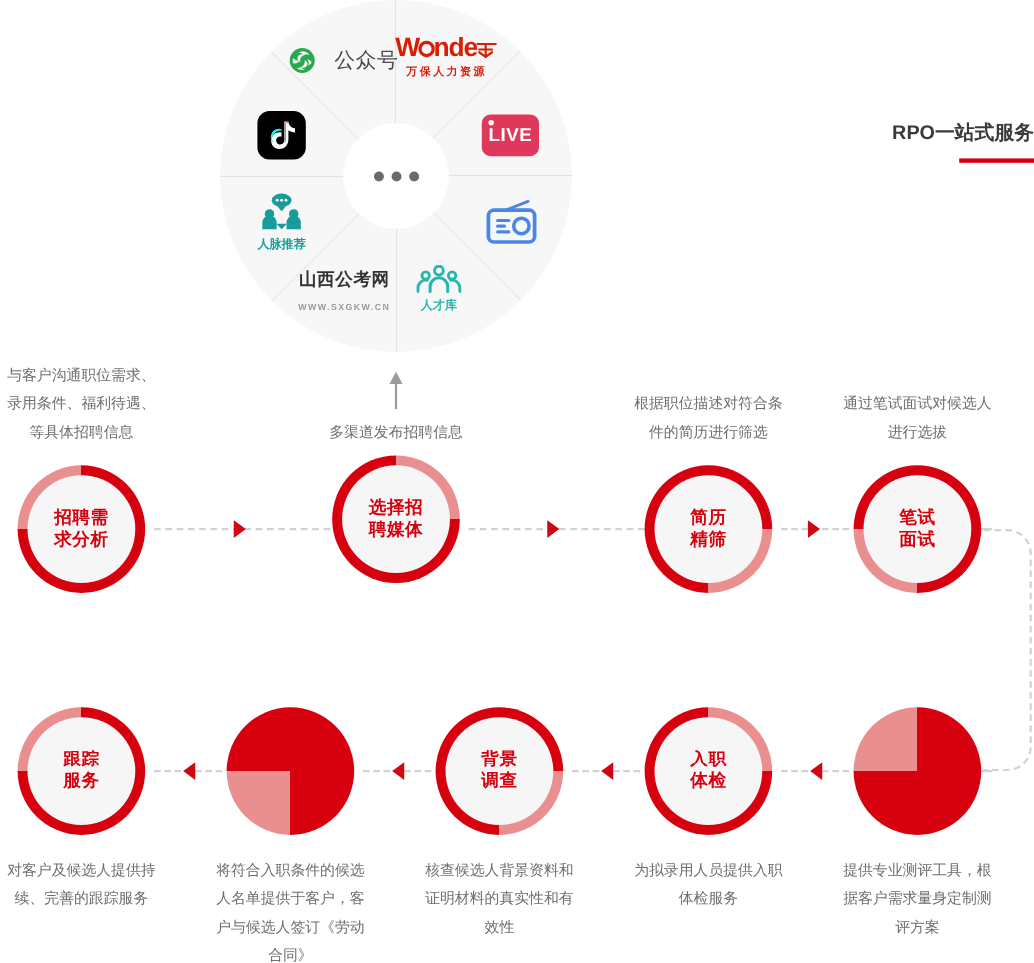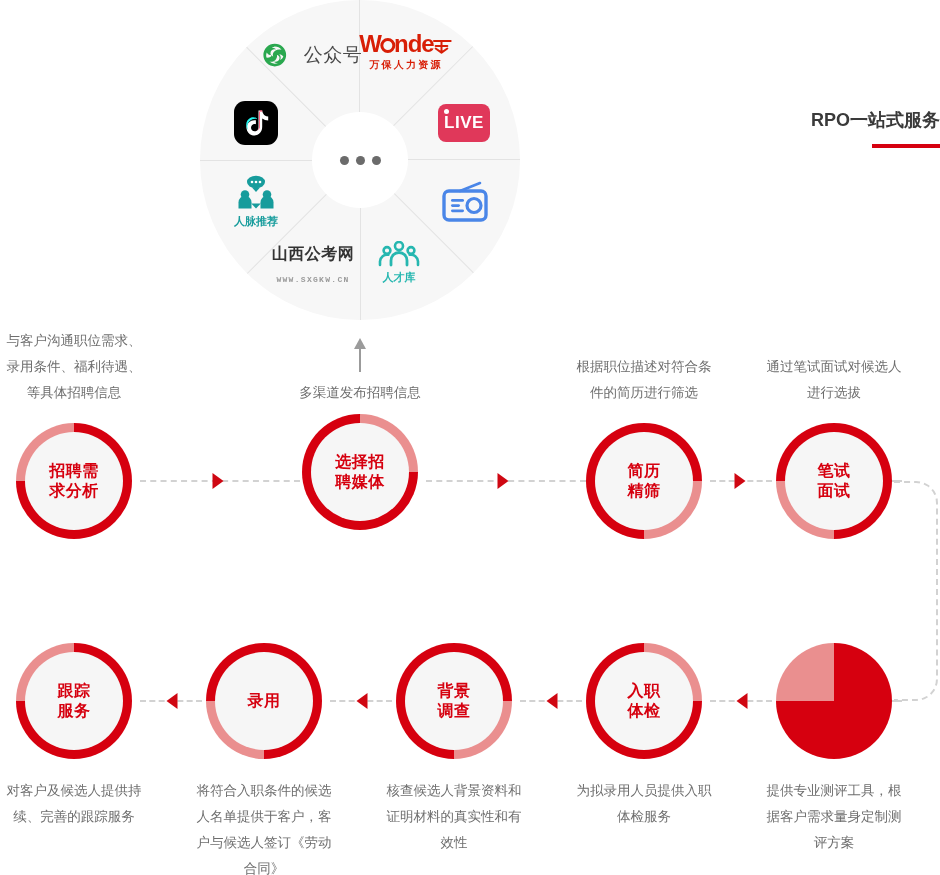--- a/index.html
+++ b/index.html
@@ -78,21 +78,21 @@
     width: 5px; height: 5px; border-radius: 50%; background: #fff;
   }
 
   
   .icon-caption { font-size: 11px; font-weight: bold; margin-top: 1px; }
   .tealc { color: #179c9c; }
   .cyanc { color: #26b7b0; }
 
   
   .sx-main { font-size: 16px; font-weight: bold; color: #333; letter-spacing: .5px; }
-  .sx-sub { font-size: 8px; color: #9a9a9a; letter-spacing: 1.3px; margin-top: 10px; font-weight: bold; font-family: Liberation Mono, monospace; }
+  .sx-sub { font-size: 8px; color: #9a9a9a; letter-spacing: 1.3px; margin-top: 10px; font-weight: bold; }
 
   
   .title-wrap { position: absolute; right: 0px; top: 108px; text-align: right; }
   .title-text {
     font-size: 18px; font-weight: bold; color: #3a3a3a; letter-spacing: 0px;
     white-space: nowrap;
   }
   .title-rule { margin-top: 12px; margin-left: auto; width: 68px; height: 4px; background: #d6000f; }
 
   
@@ -345,23 +345,20 @@
   <div class="node" style="left:454px; top:701px;">
     <div class="ring" style="background:conic-gradient(from 0deg,#d6000f 0deg 90deg,#ea8f8f 90deg 180deg,#d6000f 180deg 360deg);"></div>
     <div class="inner">
       <div class="label">背景
 调查</div>
     </div>
   </div>
 
   <div class="node" style="left:264px; top:701px;">
     <div class="ring" style="background:conic-gradient(from 0deg,#d6000f 0deg 180deg,#ea8f8f 180deg 270deg,#d6000f 270deg 360deg);"></div>
-    <div class="inner">
-      <div class="label">录用</div>
-    </div>
   </div>
 
   <div class="node" style="left:74px; top:701px;">
     <div class="ring" style="background:conic-gradient(from 0deg,#d6000f 0deg 270deg,#ea8f8f 270deg 360deg);"></div>
     <div class="inner">
       <div class="label">跟踪
 服务</div>
     </div>
   </div>
 

